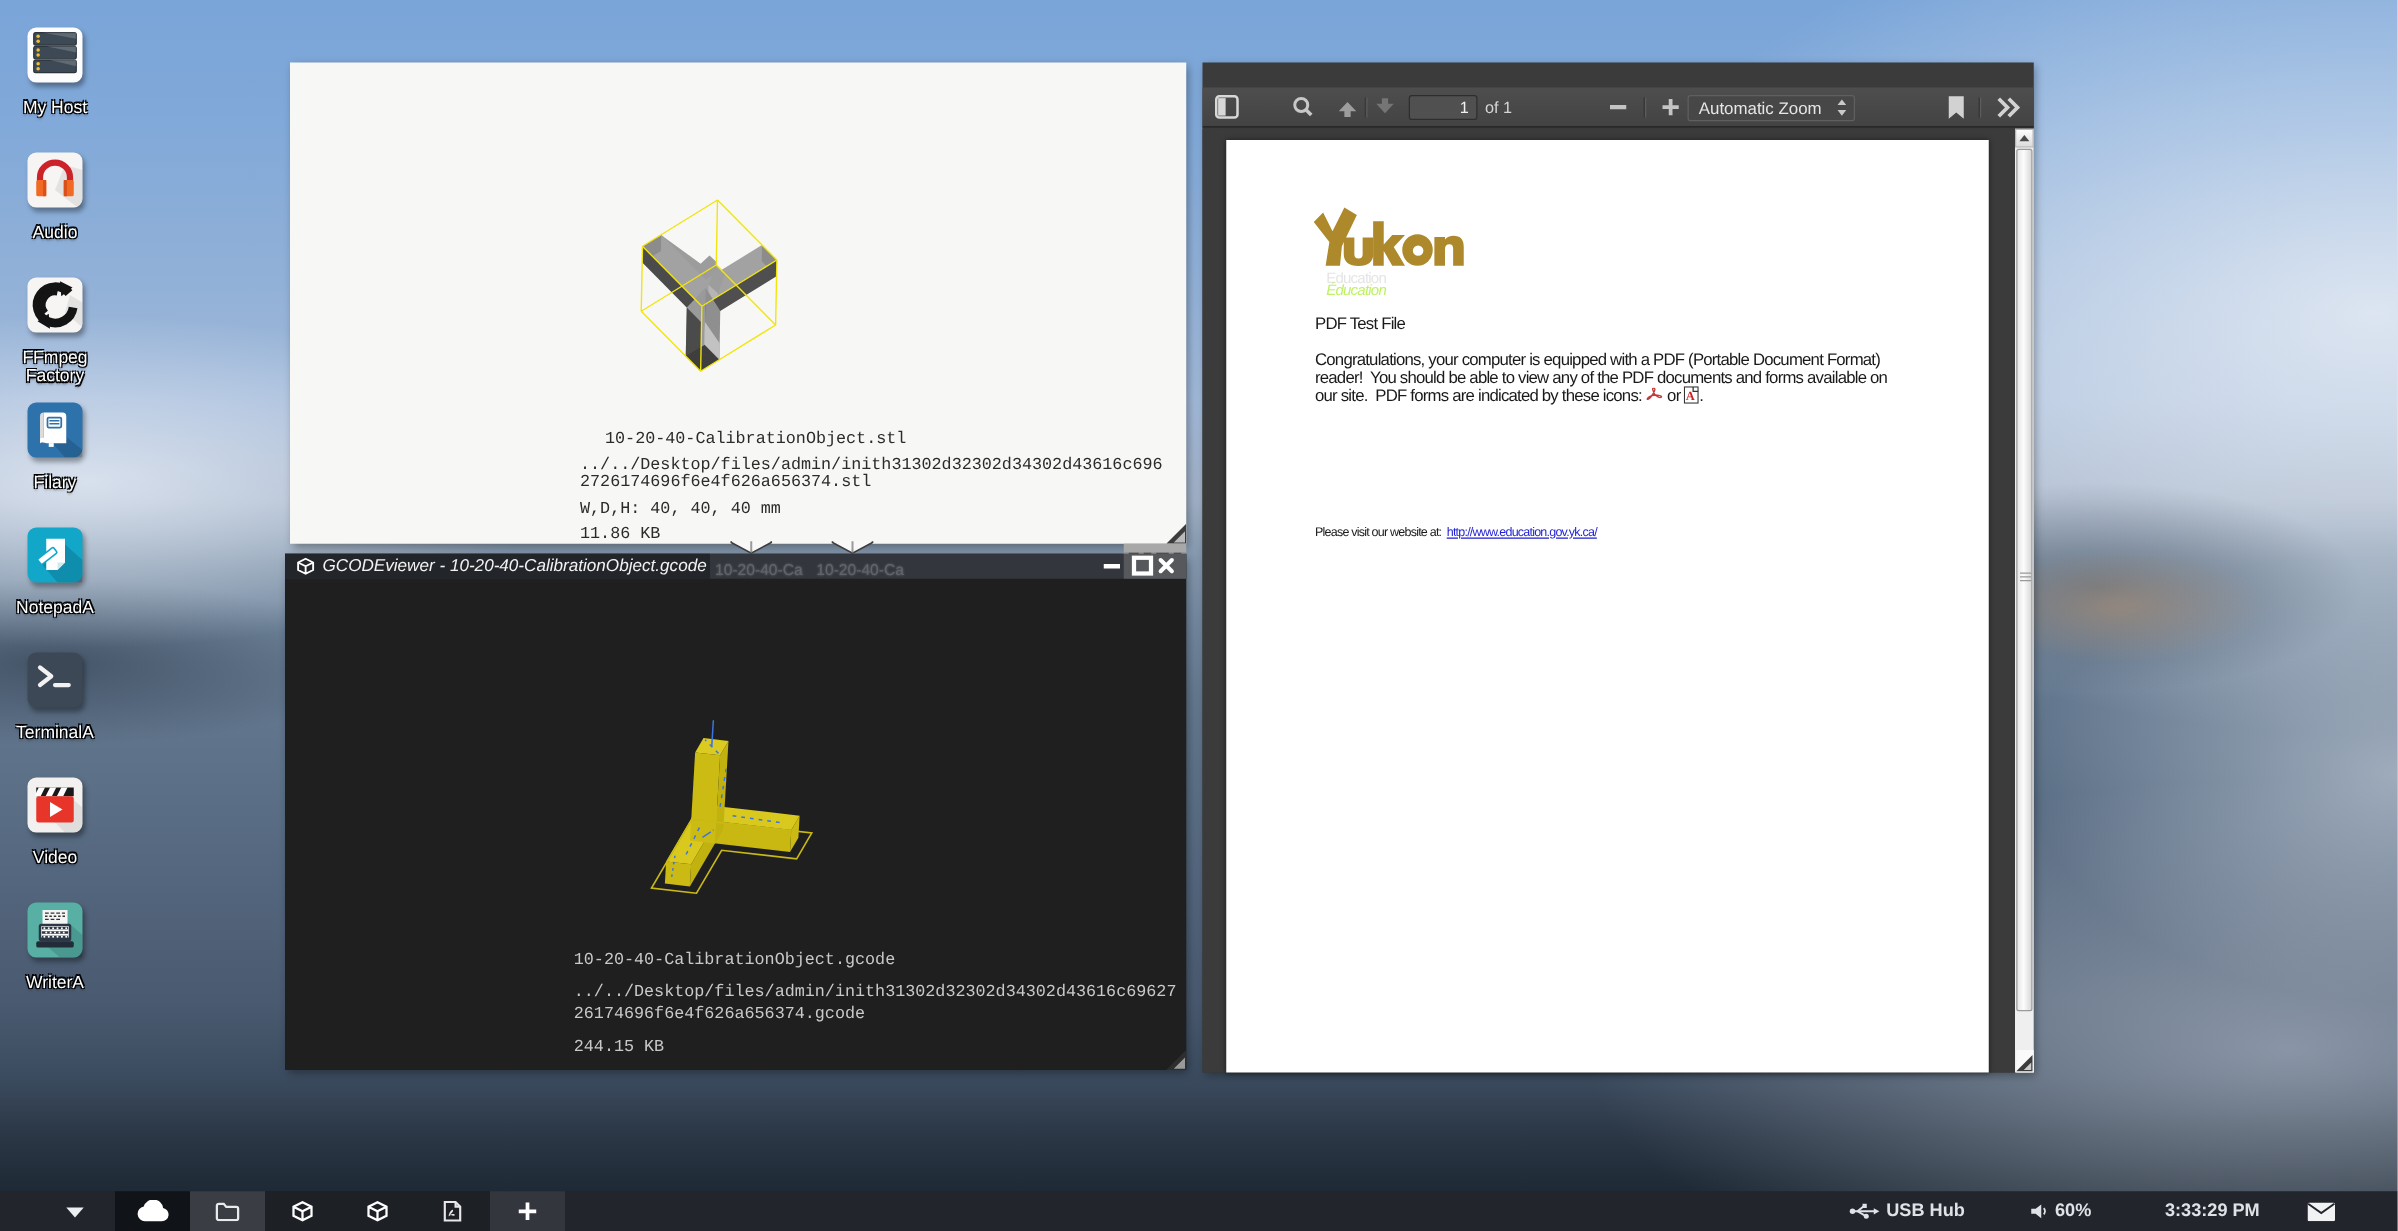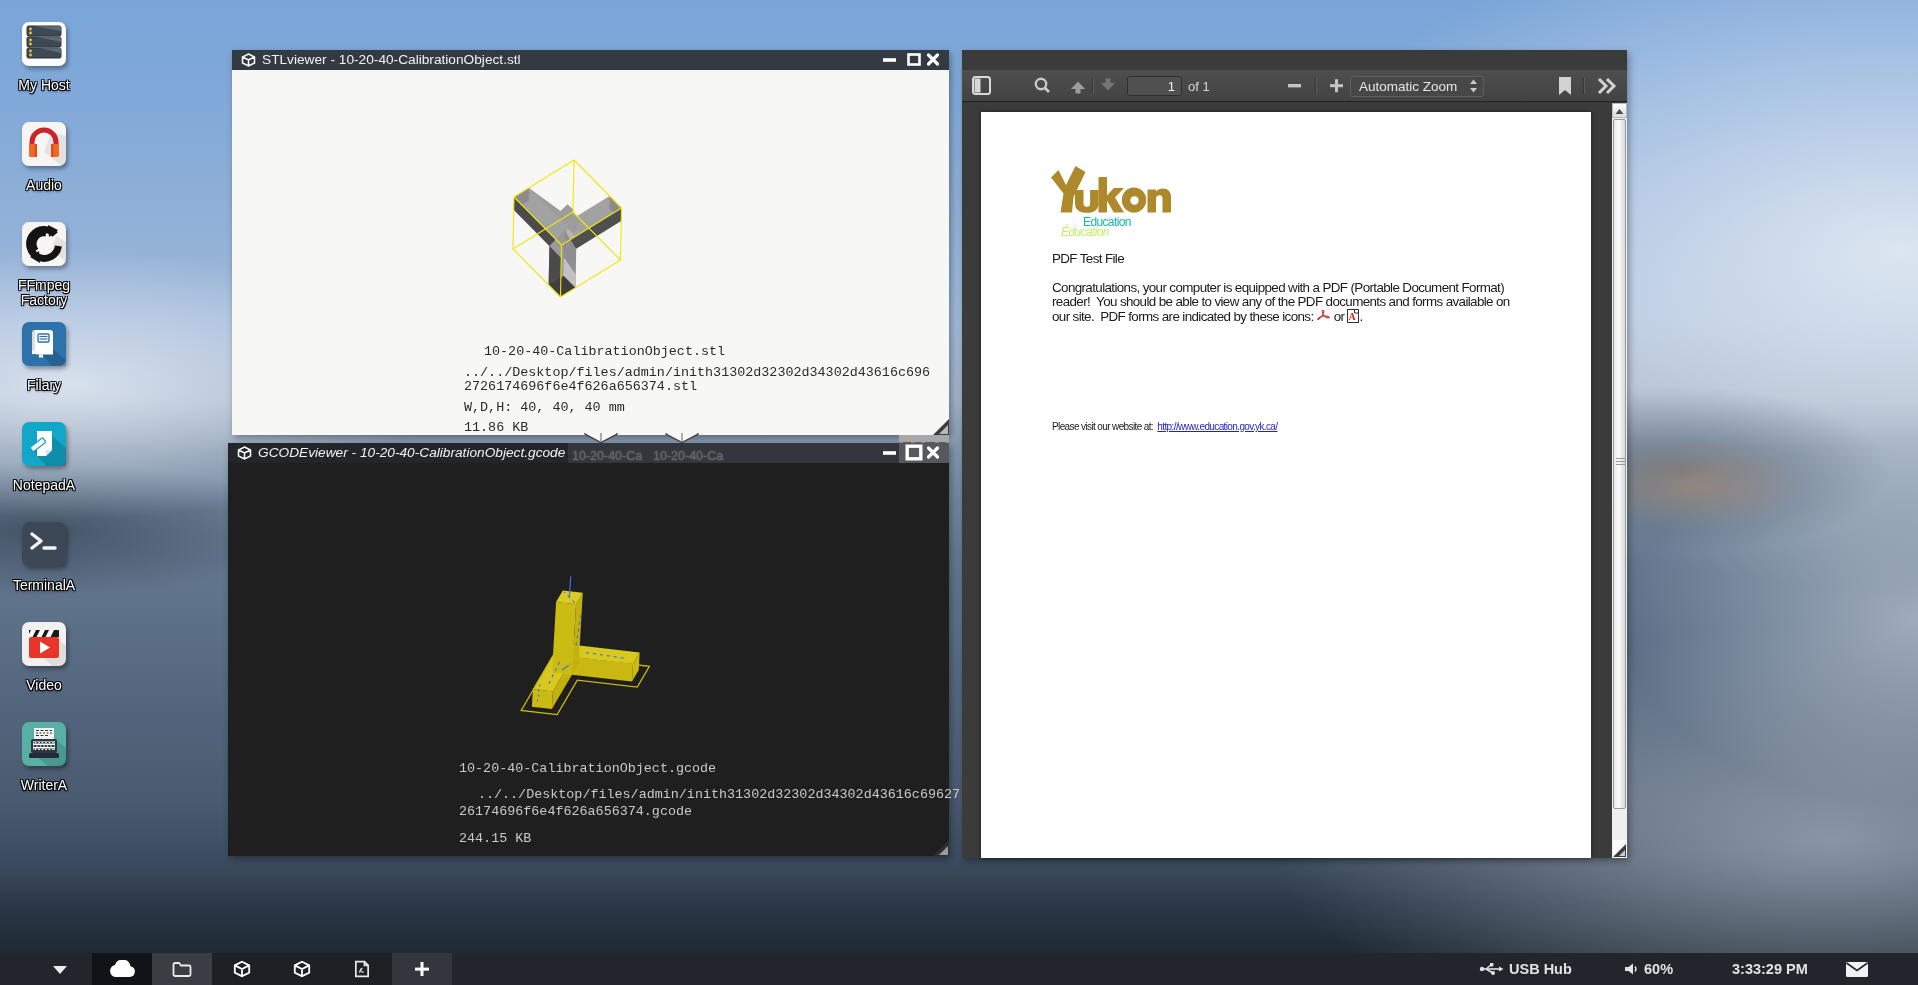--- a/index.html
+++ b/index.html
@@ -152,31 +152,20 @@
             <circle cx="27.5" cy="27.4" r=".8"></circle>
             <circle cx="31" cy="27.4" r=".8"></circle>
           </g>
         <rect x="7" y="31" width="30" height="5" rx="1.5" fill="#222c38"></rect>
       </svg>
     </div>
     <div class="dlabel" style="left:-16px; top:778px;">WriterA</div>
   </div>
 
   <div class="win" id="stlwin" style="left:232px; top:50px; width:717px; height:385px; background:#f7f7f6;">
-    <div class="tbar">
-      <svg style="position:absolute; left:9px; top:3px;" width="15" height="14" viewBox="0 0 15 14">
-        <path d="M7.5 1 L13.5 4 L13.5 10 L7.5 13 L1.5 10 L1.5 4 Z M1.5 4 L7.5 7 L13.5 4 M7.5 7 L7.5 13" fill="none" stroke="#fff" stroke-width="1.5"></path>
-      </svg>
-      <span style="position:absolute; left:30px;">STLviewer - 10-20-40-CalibrationObject.stl</span>
-      <svg class="tbtns" width="66" height="20" viewBox="0 0 66 20">
-        <rect x="1" y="8.2" width="13" height="3.6" fill="#fff"></rect>
-        <rect x="26.5" y="4.5" width="11" height="10" fill="none" stroke="#fff" stroke-width="2.6"></rect>
-        <path d="M46.5 5 L55.5 14 M55.5 5 L46.5 14" stroke="#fff" stroke-width="3.2" stroke-linecap="round"></path>
-      </svg>
-    </div>
     <svg style="position:absolute; left:0; top:20px;" width="717" height="365" viewBox="232 70 717 365">
       <g id="stlobj">
           <polygon points="529.4,188.3 560.5,211.0 567.6,204.3 573.4,209.8 576.4,235.8 576.2,248.8 528.8,200.8" fill="#9c9c9c"></polygon>
           <polygon points="529.0,187.8 514.0,197.0 561.5,245.0 576.5,235.8" fill="#a2a2a2"></polygon>
           <polygon points="609.6,196.0 621.5,208.0 561.5,245.0 549.6,233.0" fill="#a2a2a2"></polygon>
           <polygon points="573,212 580.3,218.6 574.3,234.6 566.9,228" fill="#9d9d9d"></polygon>
           <polygon points="566.9,228 574.3,234.6 573.8,247 566.5,242" fill="#b5b5b5"></polygon>
           <polygon points="529.0,187.8 514.0,197.0 513.8,210.0 528.8,200.8" fill="#8c8c8c"></polygon>
           <polygon points="609.6,196.0 621.5,208.0 621.2,221.0 609.4,209.0" fill="#8c8c8c"></polygon>
           <polygon points="514.0,197.0 561.5,245.0 561.2,258.0 513.8,210.0" fill="#4b4b4b"></polygon>
@@ -271,21 +260,21 @@
             <line x1="548.9" y1="683.6" x2="560.3" y2="660.5" stroke-dasharray="3,4"></line>
             <line x1="623.7" y1="658.0" x2="584.4" y2="652.3" stroke-dasharray="3,4"></line>
             <line x1="576.1" y1="645.4" x2="580.9" y2="615.0" stroke-dasharray="3,4"></line>
             <line x1="537.4" y1="701.4" x2="540.1" y2="683.7" stroke-dasharray="2,3"></line>
             <line x1="562.0" y1="669.9" x2="570.8" y2="664.0" stroke-dasharray="8,2"></line>
           </g>
         </g>
     </svg>
     <div class="mono" style="position:absolute; left:231px; top:0; font-size:13.4px; color:#c9c9c9;">
       <div style="position:absolute; left:0; top:318px; width:520px;">10-20-40-CalibrationObject.gcode</div>
-      <div style="position:absolute; left:0; top:344px; width:520px;text-align:center;">../../Desktop/files/admin/inith31302d32302d34302d43616c69627</div>
+      <div style="position:absolute; left:0; top:344px; width:520px;">../../Desktop/files/admin/inith31302d32302d34302d43616c69627</div>
       <div style="position:absolute; left:0; top:360.5px; width:520px;">26174696f6e4f626a656374.gcode</div>
       <div style="position:absolute; left:0; top:388px; width:520px;">244.15 KB</div>
     </div>
     <svg style="position:absolute; right:0; bottom:0;" width="16" height="16" viewBox="0 0 16 16">
       <path d="M16 0 L16 16 L0 16 Z" fill="#2e2e2e"></path>
       <path d="M15 6 L15 15 L6 15 Z" fill="#9a9a9a"></path>
     </svg>
   </div>
 
   <div class="win" id="pdfwin" style="left:962px; top:50px; width:665px; height:808px; background:#3b3b3b;">
@@ -358,21 +347,21 @@
       <svg style="position:absolute; left:70px; top:53px;" width="122" height="48" viewBox="0 0 122 48">
         <g fill="#ae892c">
           <path d="M0 12.5 L7.5 5 L15 20 L24.5 1 L34.5 7 L22.5 32 L21 47.5 L9.5 47.5 L12.5 28.5 Z"></path>
           <path d="M24 25 h8.5 v13.5 q0 3.2 3.3 3.2 q3.3 0 3.3 -3.2 v-13.5 h8.5 v13 q0 9.8 -11.8 9.8 q-11.8 0 -11.8 -9.8 z"></path>
           <path d="M47.5 12 h8.5 v18.5 l6.8 -7.5 h10.2 l-9 9.5 l9 15 h-10.2 l-6.8 -11.8 v11.8 h-8.5 z"></path>
           <ellipse cx="83" cy="35" rx="12.2" ry="12.6"></ellipse>
           <path d="M96.5 24.5 h8.5 v2 q2.5 -3 6.8 -3 q8.2 0 8.2 9 v15 h-8.5 v-13.8 q0 -3.4 -3 -3.4 q-3.5 0 -3.5 4 v13.2 h-8.5 z"></path>
         </g>
         <circle cx="83.5" cy="35.5" r="4.2" fill="#ffffff"></circle>
       </svg>
-      <div style="position:absolute; left:80px; top:103px; font-size:12px; color:#14b8a6;margin-left:22px;">Education</div>
+      <div style="position:absolute; left:80px; top:103px; font-size:12px; color:#e5e5e5;">Education</div>
       <div style="position:absolute; left:80px; top:113px; font-size:12px; font-style:italic; color:#bef264;">Éducation</div>
       <div style="position:absolute; left:71px; top:139px; font-size:13.4px;">PDF Test File</div>
       <div style="position:absolute; left:71px; top:168.5px; width:540px; font-size:13.4px; line-height:14.4px;">Congratulations, your computer is equipped with a PDF (Portable Document Format)<br>reader!&nbsp; You should be able to view any of the PDF documents and forms available on<br>our site.&nbsp; PDF forms are indicated by these icons: <svg width="14" height="12" viewBox="0 0 14 12" style="vertical-align:-1px;">
             <path d="M7 6 c-2 -4 -2.5 -5.5 -1 -5.5 c1.5 0 1 2 -0.5 4.5 c-1.5 2.3 -3.5 4.5 -4.5 4.5 c-1 0 0.5 -2 3.5 -3 c2.5 -0.8 6.5 -0.5 7.5 0.5 c0.8 0.9 -1 1.5 -2.5 0.5 c-1.2 -0.8 -2 -1.3 -2.5 -1.5 z" fill="none" stroke="#c23b3b" stroke-width="1.1"></path>
           </svg> or <svg width="12" height="14" viewBox="0 0 12 14" style="vertical-align:-2px;">
             <rect x="0.5" y="0.5" width="11" height="13" fill="#fff" stroke="#333"></rect>
             <path d="M7.5 0.5 v3.5 h4" fill="none" stroke="#333"></path>
             <text x="1.5" y="11" font-size="10" fill="#cc2222" font-weight="bold" font-family="Liberation Serif,serif">A</text>
           </svg>.
       </div>

